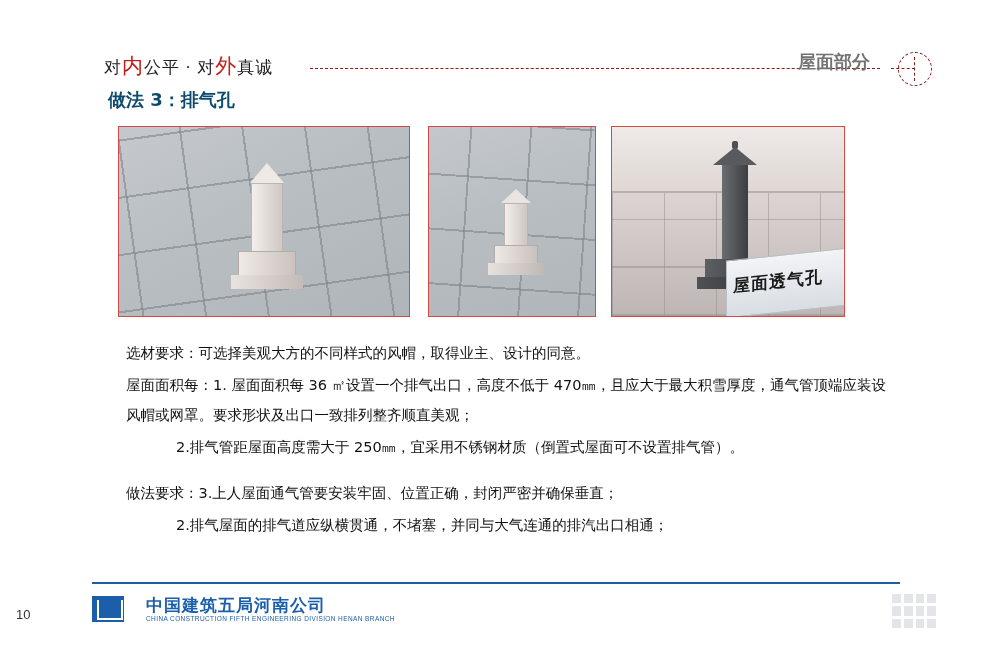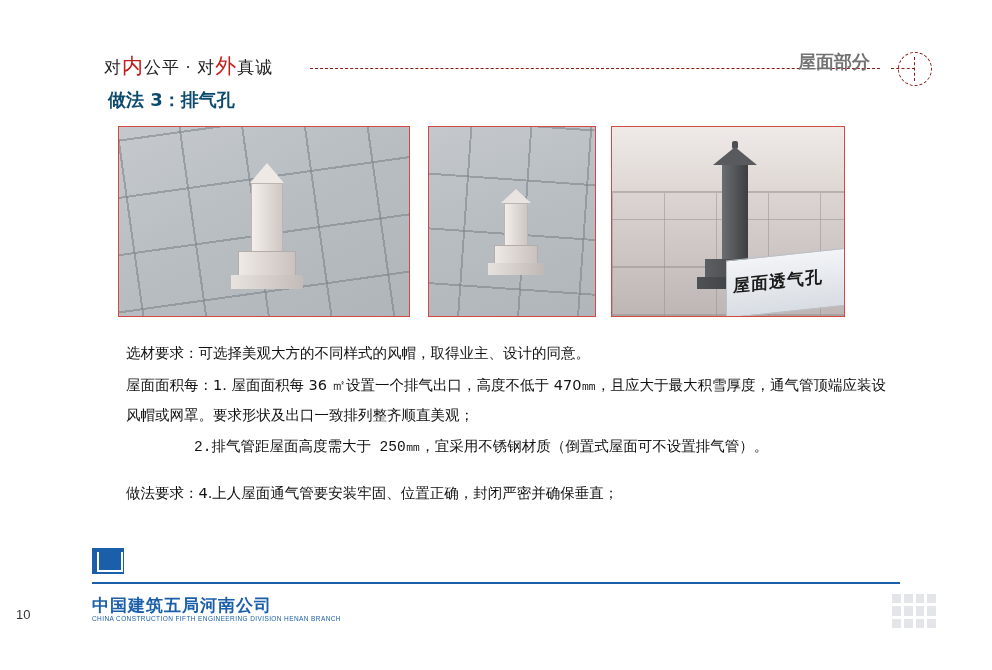--- a/index.html
+++ b/index.html
@@ -206,41 +206,39 @@
     left: 126px;
     top: 338px;
     width: 760px;
     font-family: "DejaVu Sans", sans-serif;
     font-size: 14.5px;
     line-height: 30px;
     color: #111;
   }
   .para { margin: 0 0 2px 0; }
   .para.sub {
-    margin-left: 68px;
-    font-family: Liberation Mono, monospace;
+    margin-left: 50px;
   }
   .block-gap { height: 14px; }
 
   
   .footer-rule {
     position: absolute;
     left: 92px;
     right: 92px;
     bottom: 86px;
     border-top: 2px solid #1b5faa;
   }
   .footer-logo {
     position: absolute;
     left: 92px;
     bottom: 48px;
     display: flex;
-    align-items: flex-start;
+    align-items: center;
     gap: 22px;
-    flex-direction: column;
   }
   .footer-mark {
     width: 32px;
     height: 26px;
     background: #1b5faa;
     position: relative;
   }
   .footer-mark:after {
     content: "";
     position: absolute;
@@ -340,21 +338,22 @@
       </div>
     </div>
 
   </div>
 
   <div class="body-text">
     <p class="para"><span>选材要求：</span><span>可选择美观大方的不同样式的风帽，取得业主、设计的同意。</span></p>
     <p class="para"><span>屋面面积每：</span><span>1. 屋面面积每 36 ㎡设置一个排气出口，高度不低于 470㎜，且应大于最大积雪厚度，通气管顶端应装设风帽或网罩。要求形状及出口一致排列整齐顺直美观；</span></p>
     <p class="para sub"><span>2.排气管距屋面高度需大于 250㎜，宜采用不锈钢材质（倒置式屋面可不设置排气管）。</span></p>
     <div class="block-gap"></div>
-    <p class="para"><span>做法要求：</span><span>4.上人屋面通气管要安装牢固、位置正确，封闭严密并确保垂直；</span></p>
+    <p class="para"><span>做法要求：</span><span>3.上人屋面通气管要安装牢固、位置正确，封闭严密并确保垂直；</span></p>
+    <p class="para sub"><span>2.排气屋面的排气道应纵横贯通，不堵塞，并同与大气连通的排汽出口相通；</span></p>
   </div>
 
   <div class="footer-rule"></div>
   <div class="footer-logo">
     <div class="footer-mark"></div>
     <div>
       <div class="footer-cn">中国建筑五局河南公司</div>
       <div class="footer-en">CHINA CONSTRUCTION FIFTH ENGINEERING DIVISION HENAN BRANCH</div>
     </div>
   </div>

